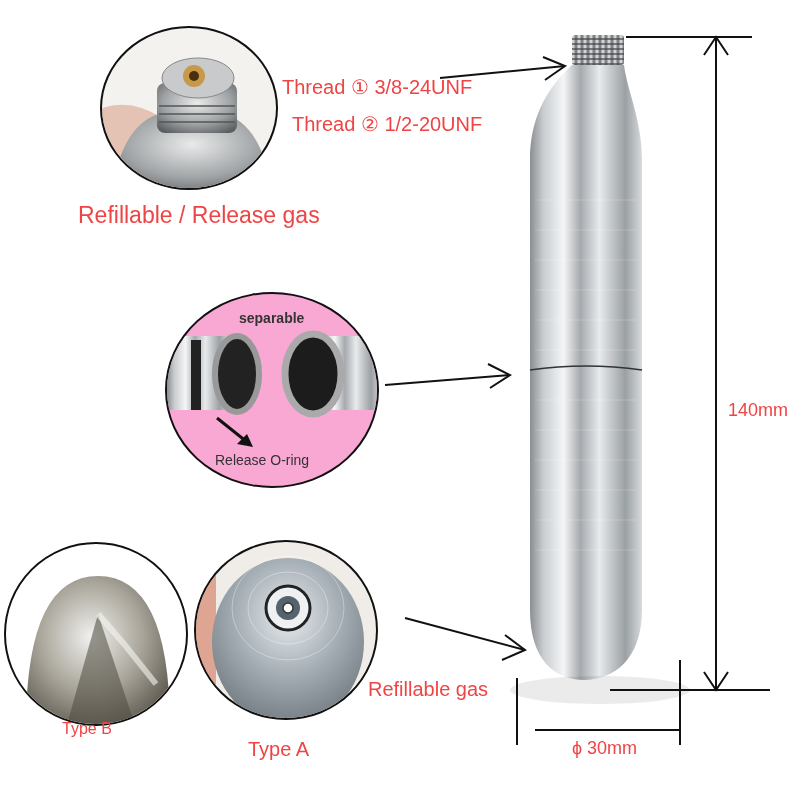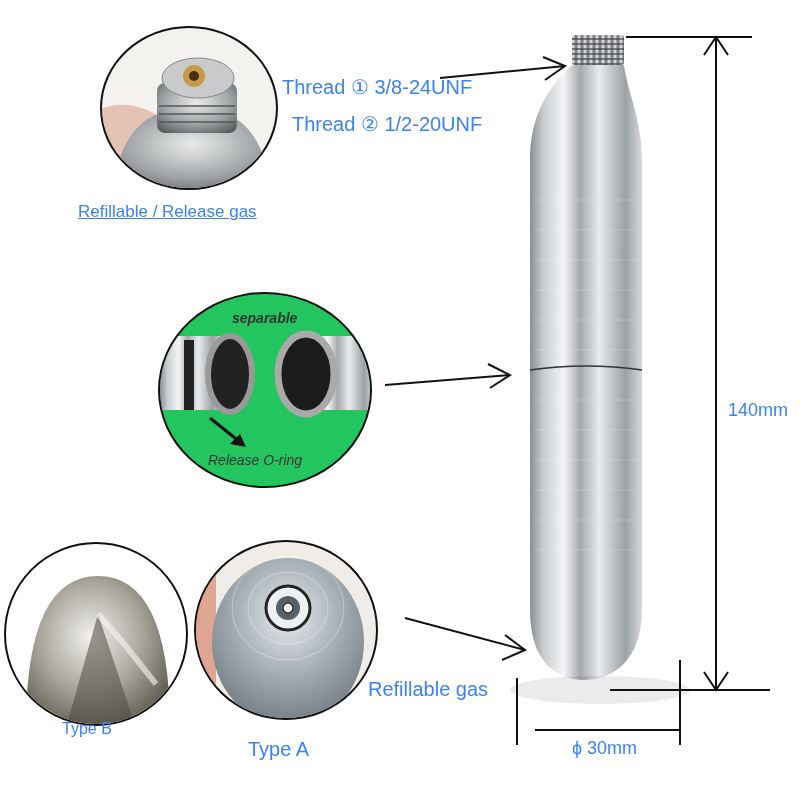--- a/index.html
+++ b/index.html
@@ -1,17 +1,17 @@
 <!DOCTYPE html>
 <html><head>
 <meta charset="utf-8">
 <style>
   html, body { margin:0; padding:0; background:#ffffff; }
   .stage { position:relative; width:800px; height:800px; overflow:hidden; background:#fff; font-family:"Liberation Sans", sans-serif; color:#111; }
-  .lbl { position:absolute; white-space:nowrap; color:#3b82f6; }
+  .lbl { position:absolute; white-space:nowrap; color:#ef4444; }
   .circle { position:absolute; border:2.5px solid #111; border-radius:50%; overflow:hidden; box-sizing:border-box; }
   svg.abs { position:absolute; left:0; top:0; }
 </style>
 </head>
 <body>
 
 <div class="stage">
 
   <svg class="abs" width="800" height="800">
     <defs>
@@ -103,26 +103,26 @@
       <g stroke="#555" stroke-width="1.4">
           <line x1="57" y1="78" x2="133" y2="78"></line>
           <line x1="57" y1="86" x2="133" y2="86"></line>
           <line x1="57" y1="94" x2="133" y2="94"></line>
         </g>
       <ellipse cx="96" cy="50" rx="36" ry="20" fill="#c8cacc" stroke="#888" stroke-width="1"></ellipse>
       <circle cx="92" cy="48" r="11" fill="#c79a4a"></circle>
       <circle cx="92" cy="48" r="5" fill="#4a2e10"></circle>
     </svg>
   </div>
-  <div class="lbl" style="left:78px; top:202px; font-size:17px;text-decoration:underline;">Refillable / Release  gas</div>
+  <div class="lbl" style="left:78px; top:202px; font-size:23px;">Refillable / Release  gas</div>
 
   <div class="lbl" style="left:282px; top:75px; font-size:20px;">Thread ①  3/8-24UNF</div>
   <div class="lbl" style="left:292px; top:112px; font-size:20px;">Thread ②  1/2-20UNF</div>
 
-  <div class="circle" style="left:158px; top:292px; width:214px; height:196px; background:#22c55e;font-style:italic;">
+  <div class="circle" style="left:165px; top:292px; width:214px; height:196px; background:#f9a8d4;">
     <svg width="214" height="196">
       <rect x="0" y="42" width="62" height="74" fill="url(#metal)"></rect>
       <rect x="24" y="46" width="10" height="70" fill="#222"></rect>
       <ellipse cx="70" cy="80" rx="22" ry="38" fill="#222" stroke="#999" stroke-width="6"></ellipse>
       <rect x="148" y="42" width="66" height="74" fill="url(#metal)"></rect>
       <ellipse cx="146" cy="80" rx="28" ry="40" fill="#1c1c1c" stroke="#aaa" stroke-width="7"></ellipse>
       <line x1="50" y1="124" x2="80" y2="148" stroke="#111" stroke-width="3"></line>
       <polygon points="86,153 70,150 80,140" fill="#111"></polygon>
     </svg>
     <div class="lbl" style="left:72px; top:16px; font-size:14px; font-weight:bold; color:#333;">separable</div>

